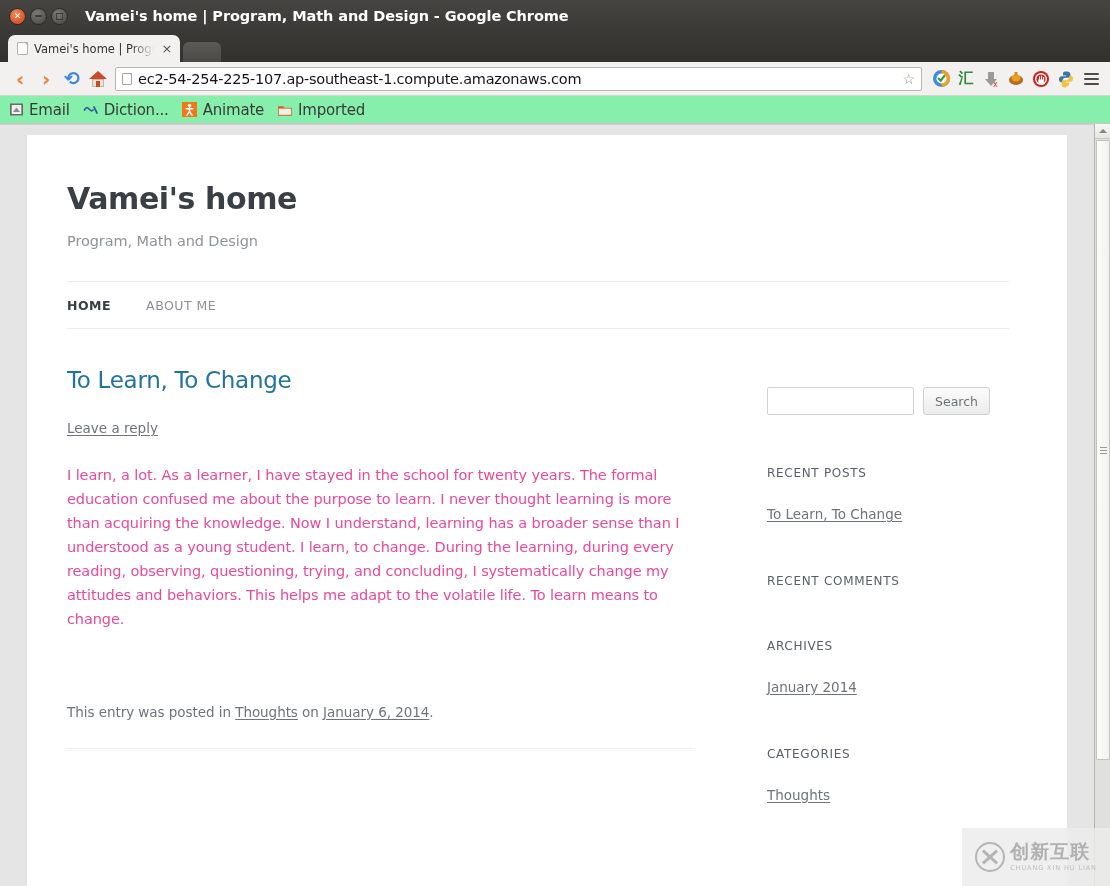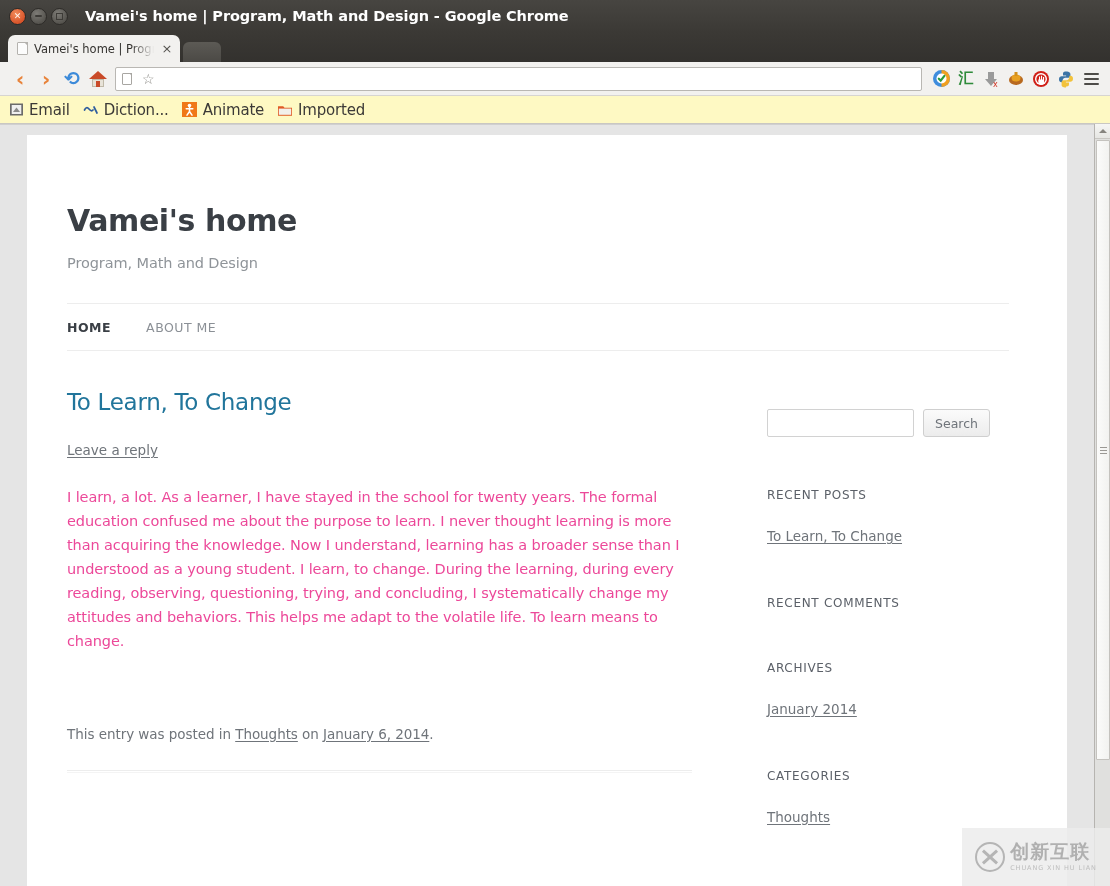--- a/index.html
+++ b/index.html
@@ -140,21 +140,21 @@
     width: 24px; height: 24px; flex: 0 0 24px; margin-left: 1px;
     display: flex; align-items: center; justify-content: center;
     position: relative;
   }
   .menu-lines { width: 15px; display: flex; flex-direction: column; gap: 3px; }
   .menu-lines i { display: block; height: 2px; background: #4e4c48; border-radius: 1px; }
 
   
   #bookmarkbar {
     height: 28px; width: 1110px;
-    background: #fef9c3;
+    background: #86efac;
     border-bottom: 1px solid #c9c7c3;
     display: flex; align-items: center; padding-left: 8px;
   }
   .bm { display: flex; align-items: center; margin-right: 13px; }
   .bm-label { font-size: 15px; color: #3c3a37; letter-spacing: -0.2px; }
   .bm-ico { width: 16px; height: 16px; margin-right: 5px; flex: 0 0 16px;
             display: flex; align-items: center; justify-content: center; }
 
   
   #viewport {
@@ -168,21 +168,21 @@
     width: 1094px; height: 762px;
     background: #e5e5e5;
     border-top: 1px solid #d0d0d0;
     overflow: hidden;
   }
   #card {
     position: absolute; left: 27px; top: 10px;
     width: 1040px; min-height: 752px;
     background: #ffffff;
   }
-  .inner { padding: 68px 58px 0 40px; }
+  .inner { padding: 46px 58px 0 40px; }
 
   #site-title {
     font-size: 30px; font-weight: bold; color: #3a3f45;
     letter-spacing: -0.4px; margin-left: 0;
   }
   #site-desc {
     font-size: 14.5px; color: #8f9499; margin-top: 17px; letter-spacing: -0.1px;
   }
   #nav {
     margin-top: 32px;
@@ -338,20 +338,21 @@
     </div>
   <div class="navbtn">
     <span class="home-ico">
       <span class="roof"></span>
         <span class="body"></span>
         <span class="door"></span>
     </span>
   </div>
   <div id="urlbar">
     <span class="url-favicon"></span>
+    <span id="url-text">ec2-54-254-225-107.ap-southeast-1.compute.amazonaws.com</span>
     <span class="star">☆</span>
   </div>
   <div class="ext">
     <svg width="19" height="19" viewBox="0 0 19 19">
         <circle cx="9.5" cy="9.5" r="8.5" fill="#3f8ddd"></circle>
         <path d="M9.5 1 A8.5 8.5 0 0 1 9.5 18 Z" fill="#f0a020"></path>
         <circle cx="9.5" cy="9.5" r="5" fill="#fff"></circle>
         <path d="M6.8 9.7 L8.7 11.6 L12.4 6.9" stroke="#2a9a3a" stroke-width="2.2" fill="none" stroke-linecap="round"></path>
       </svg>
   </div>

